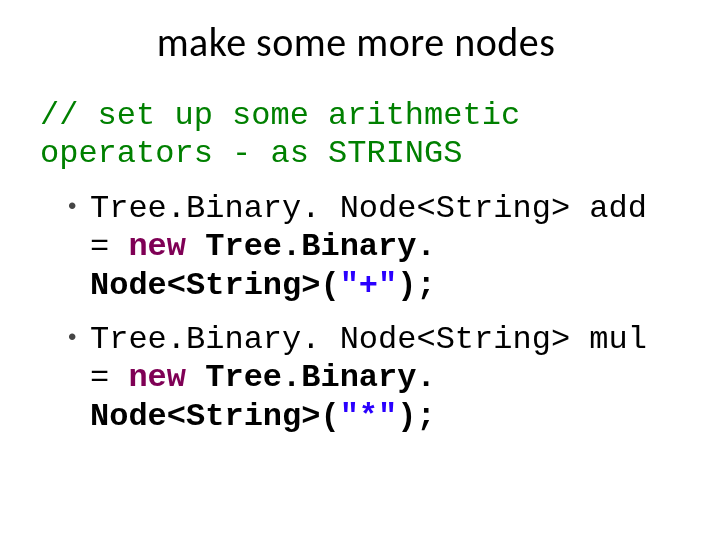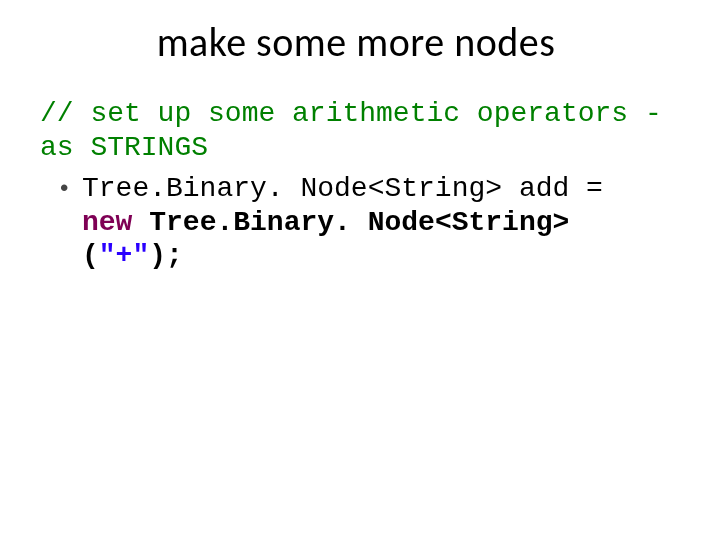--- a/index.html
+++ b/index.html
@@ -19,38 +19,38 @@
   }
   .title {
     text-align: center;
     font-size: 40px;
     font-weight: 400;
     margin: 0 0 30px 0;
     letter-spacing: 0.5px;
   }
   .code {
     font-family: Consolas, "Courier New", monospace;
-    font-size: 28px;
+    font-size: 32px;
     line-height: 1.2;
     white-space: normal;
   }
   .comment { color: #008000; }
   .kw { color: #7f0055; font-weight: bold; }
   .type-strong { font-weight: bold; }
   .paren-strong { font-weight: bold; }
   .str { color: #2a00ff; font-weight: bold; }
   ul.codelist {
     list-style: none;
     margin: 0;
     padding: 0 0 0 12px;
   }
   ul.codelist > li {
     position: relative;
     padding-left: 22px;
-    margin: 8px;
+    margin: 16px;
   }
   ul.codelist > li::before {
     content: "•";
     position: absolute;
     left: 0;
     top: 0;
     color: #454545;
     font-family: Arial, sans-serif;
     font-size: 24px;
     line-height: 1.3;
@@ -64,15 +64,20 @@
 
   <div class="code">
     <div class="comment">// set up some arithmetic operators - as STRINGS</div>
 
     <ul class="codelist">
       <li>
         <span>Tree.Binary. Node&lt;String&gt;</span>
         <span> </span><span>add</span><span> = </span><span class="kw">new</span>
         <span> </span><span class="type-strong">Tree.Binary. Node&lt;String&gt;</span><span class="paren-strong">(</span><span class="str">"+"</span><span class="paren-strong">);</span>
       </li>
+      <li>
+        <span>Tree.Binary. Node&lt;String&gt;</span>
+        <span> </span><span>mul</span><span> = </span><span class="kw">new</span>
+        <span> </span><span class="type-strong">Tree.Binary. Node&lt;String&gt;</span><span class="paren-strong">(</span><span class="str">"*"</span><span class="paren-strong">);</span>
+      </li>
     </ul>
   </div>
 </div>
 
 </body></html>

